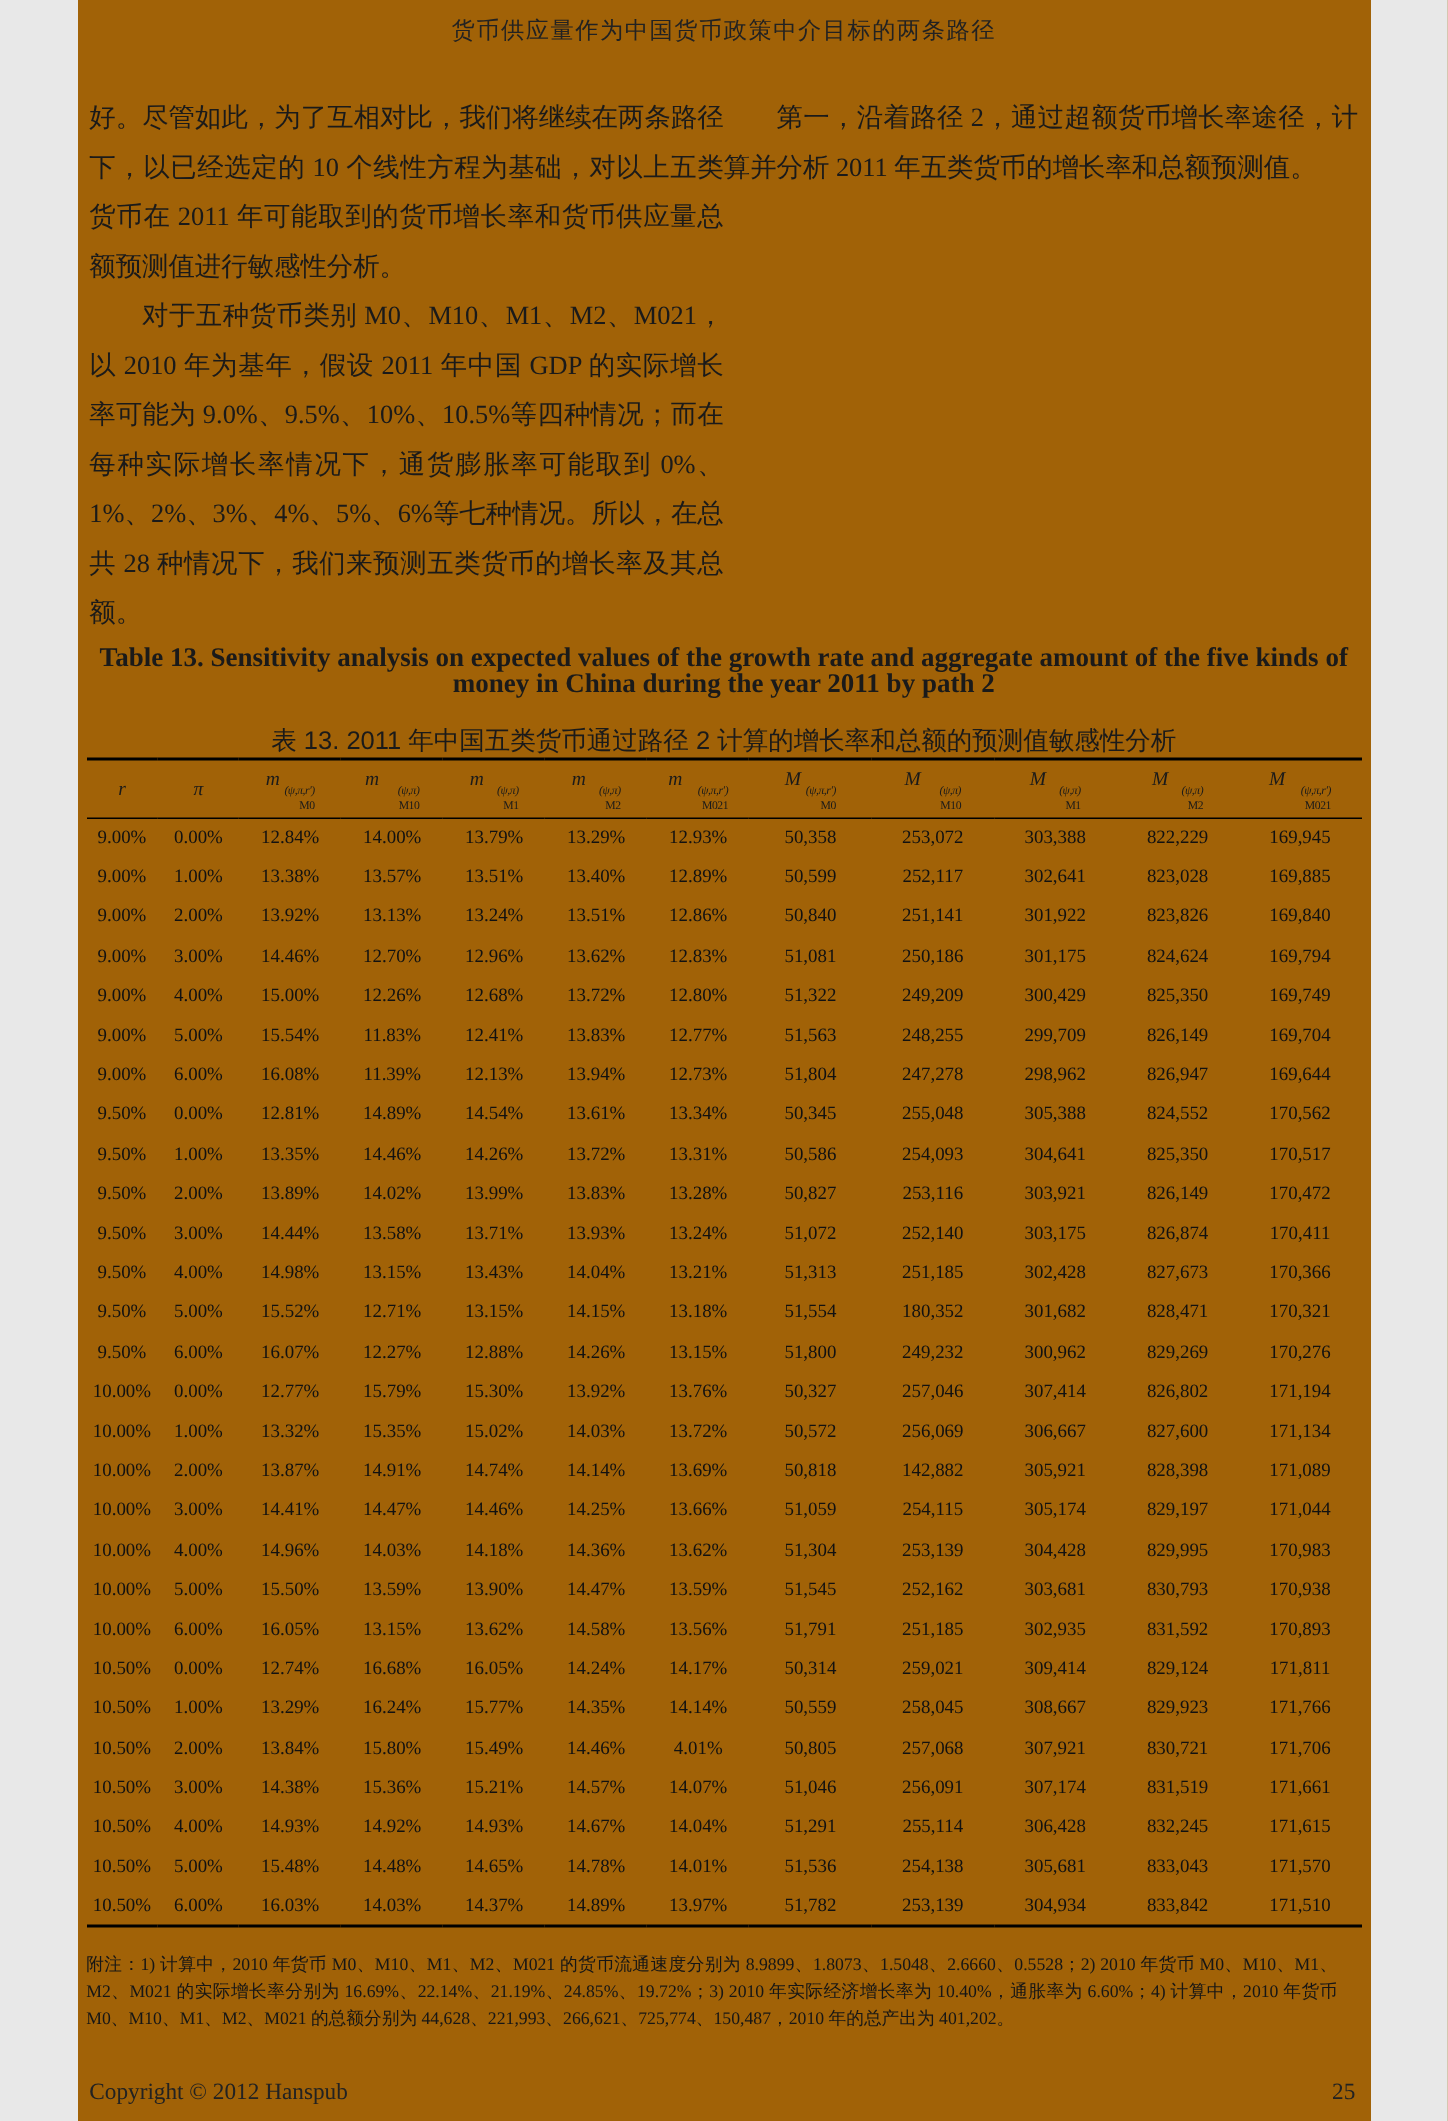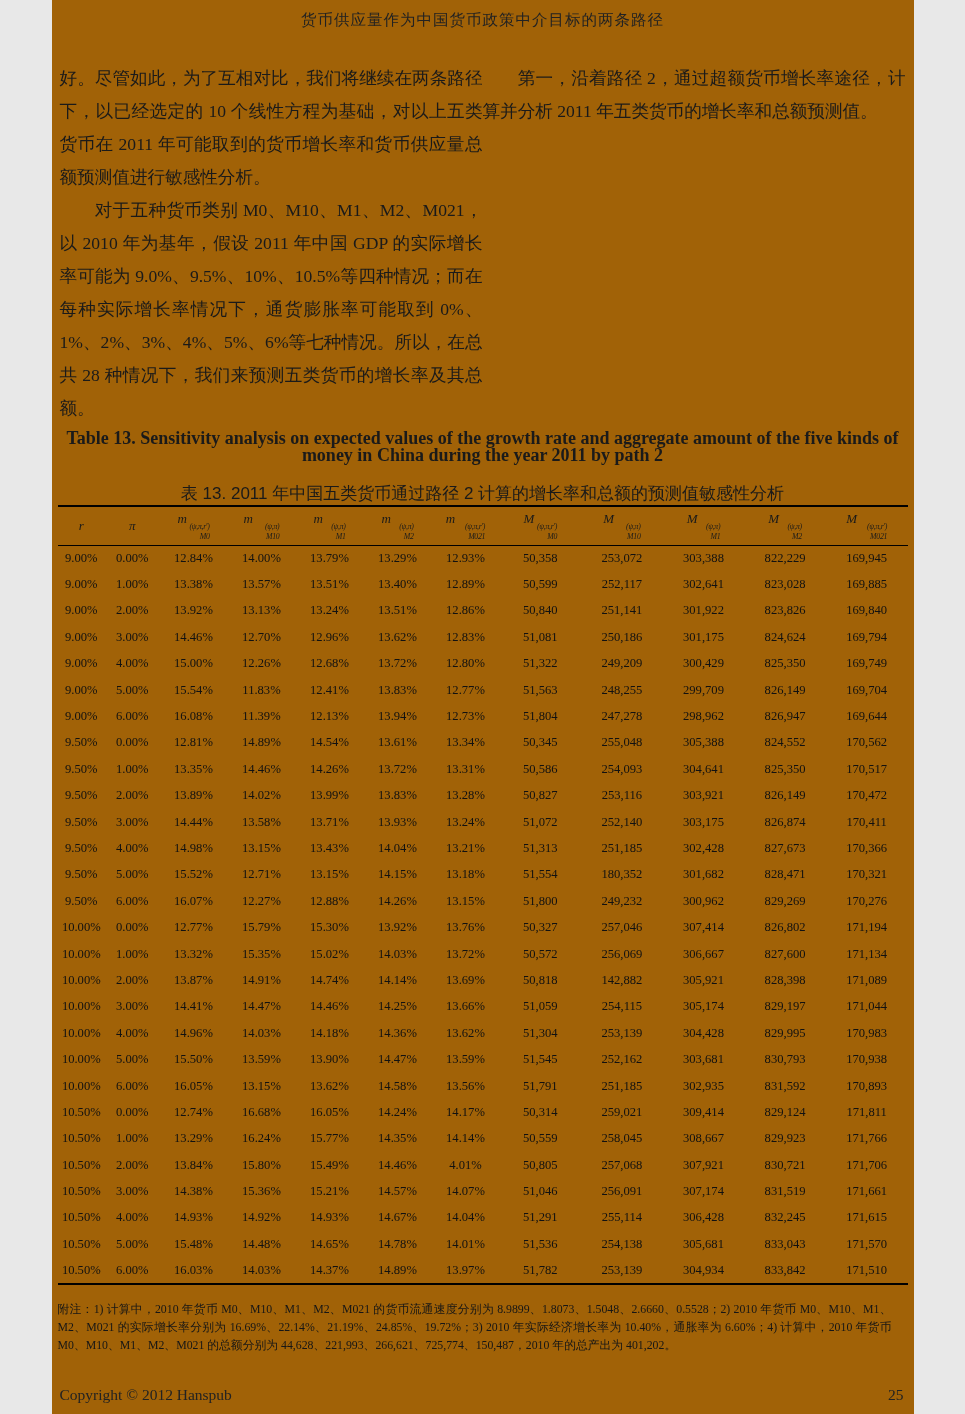--- a/index.html
+++ b/index.html
@@ -75,21 +75,21 @@
   .mvar { font-style:italic; font-family:"Liberation Serif","DejaVu Serif",serif; }
   .scripts {
     display:inline-flex;
     flex-direction:column;
     align-items:flex-end;
     vertical-align:-6px;
     line-height:1;
     margin-left:1px;
   }
   .ssup { font-size:7.8px; font-style:italic; letter-spacing:-0.3px; }
-  .ssub { font-size:7.8px; font-style:italic; margin-top:1.5px; letter-spacing:-0.3px;padding-left:12px; }
+  .ssub { font-size:7.8px; margin-top:1.5px; letter-spacing:-0.3px;padding-left:12px; }
   col.c-r  { width:5.6%; }
   col.c-pi { width:6.4%; }
   col.c-m  { width:8.0%; }
   col.c-M  { width:9.6%; }
   .footnotes {
     position:absolute; top:1300px; left:6px; right:22px;
     font-size:11.8px;
     line-height:18.2px;
     text-align:justify;
     color:#161616;

